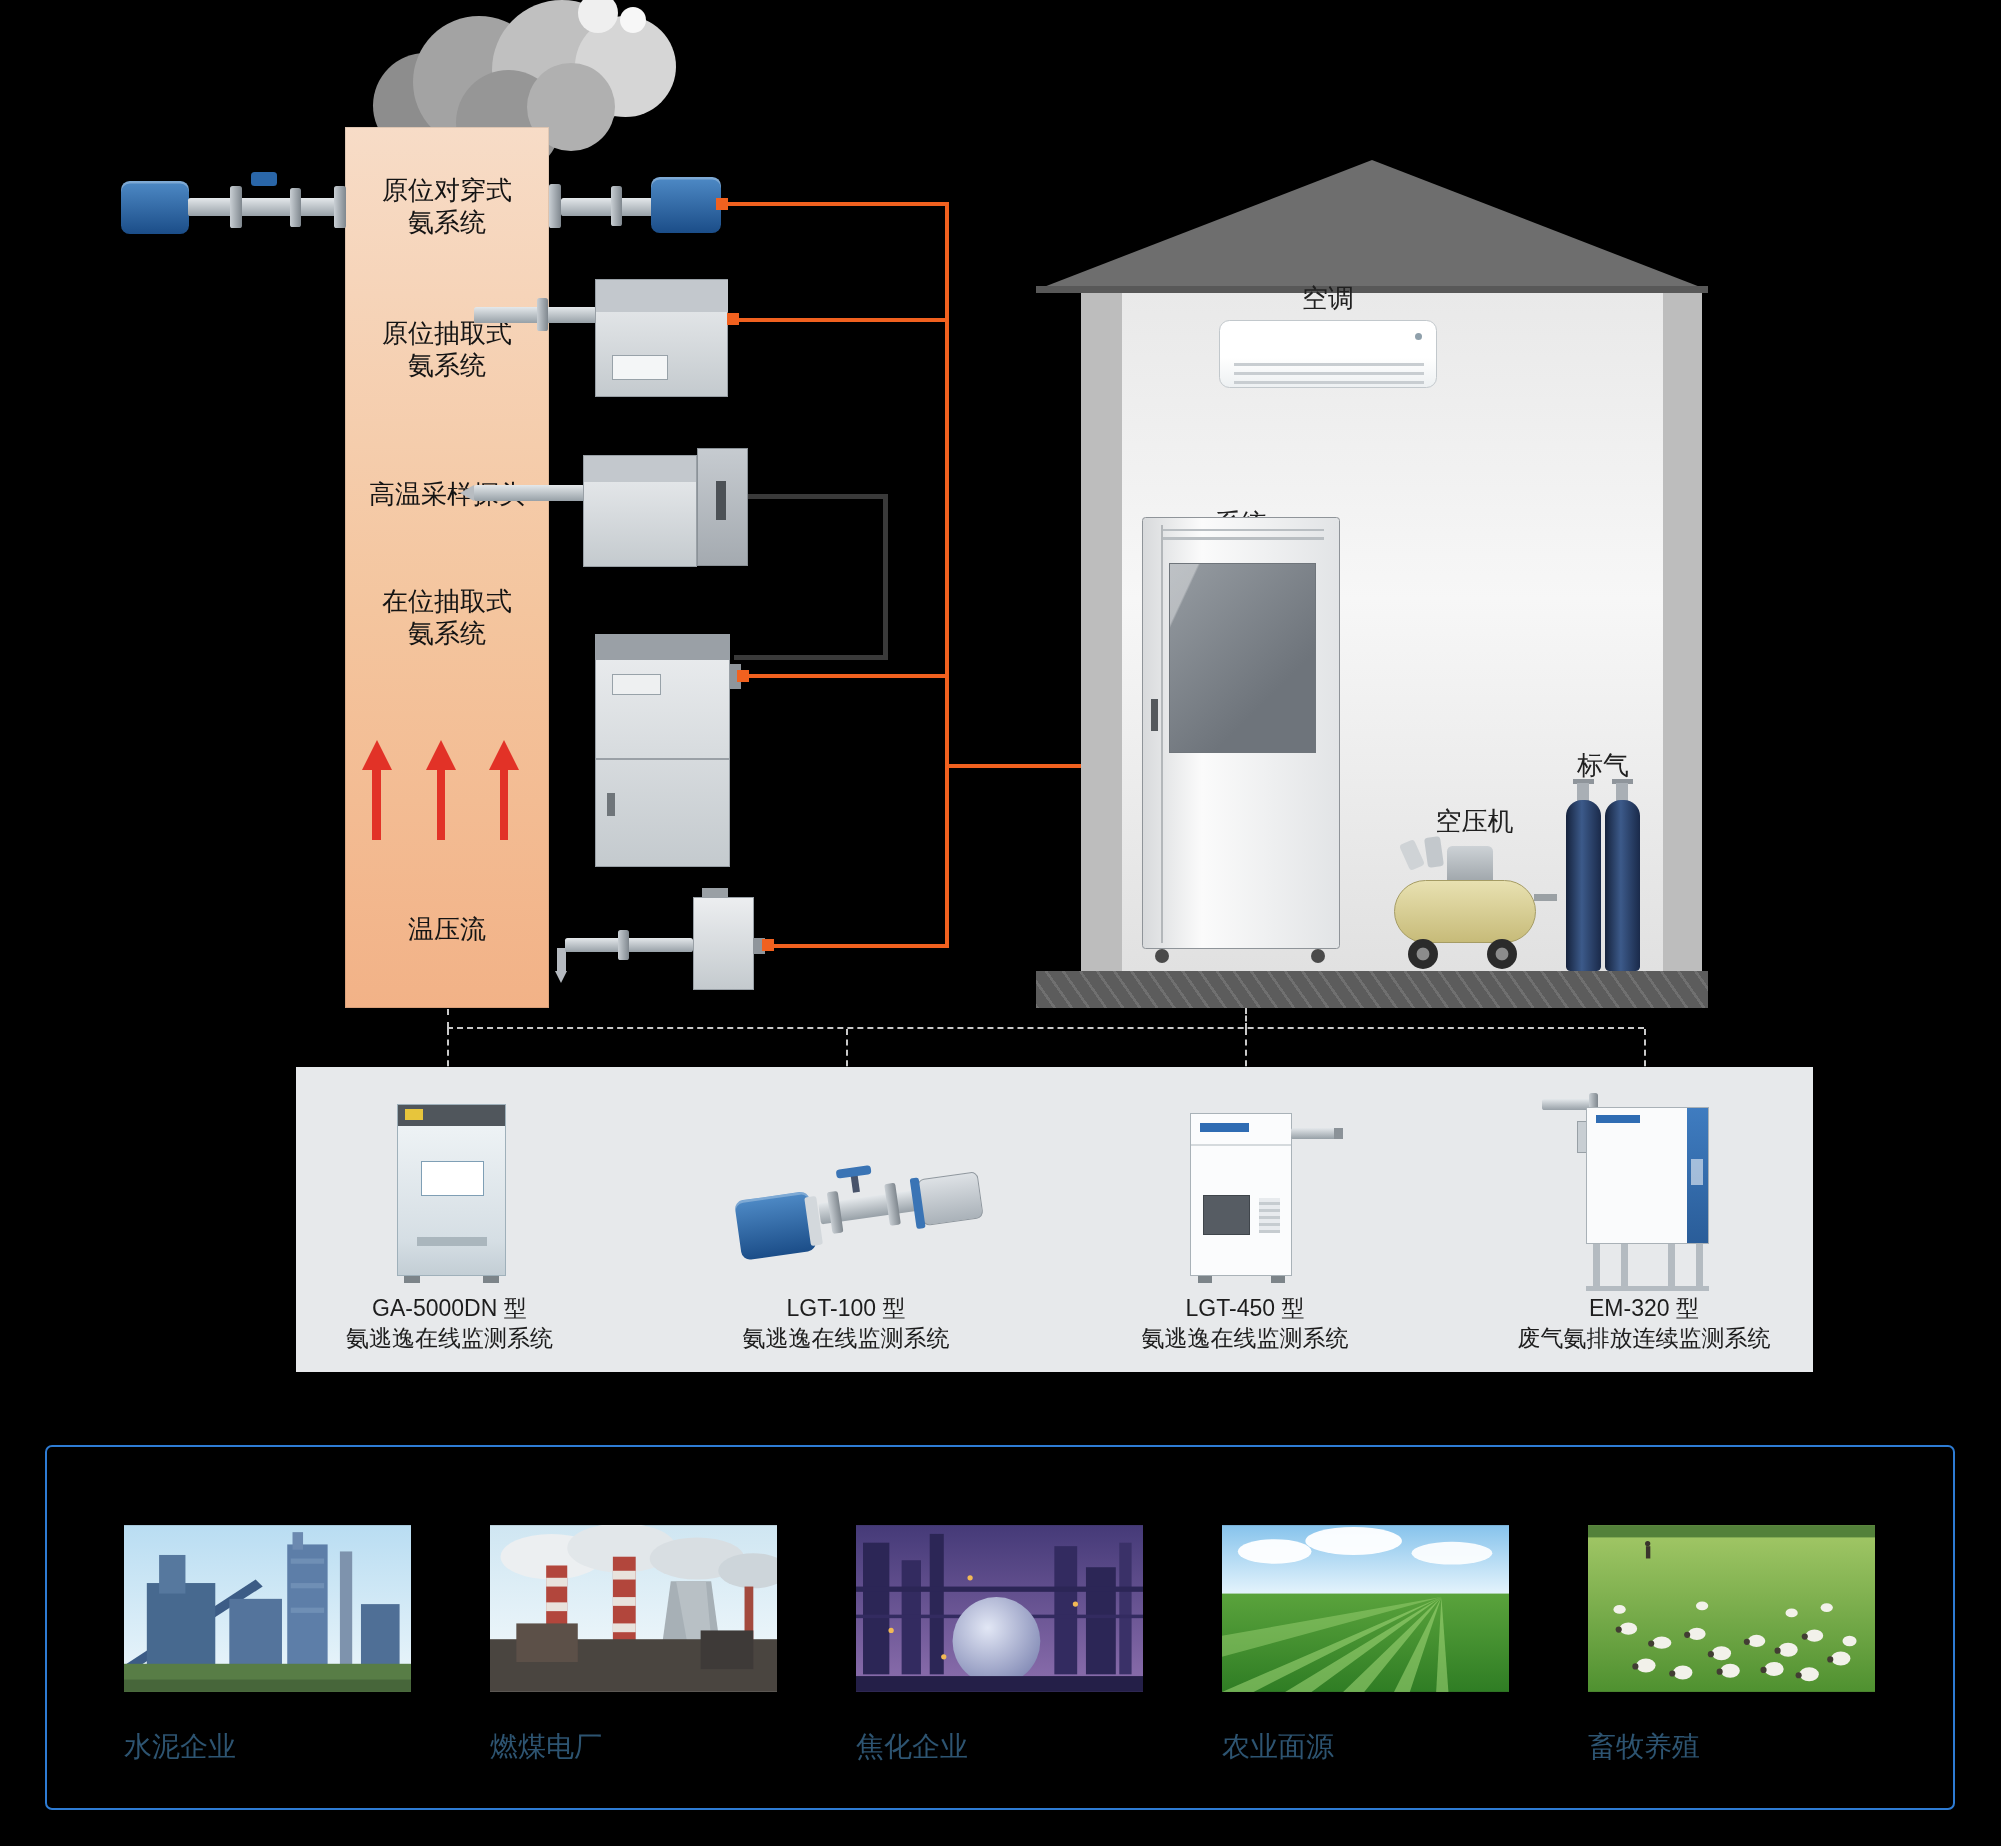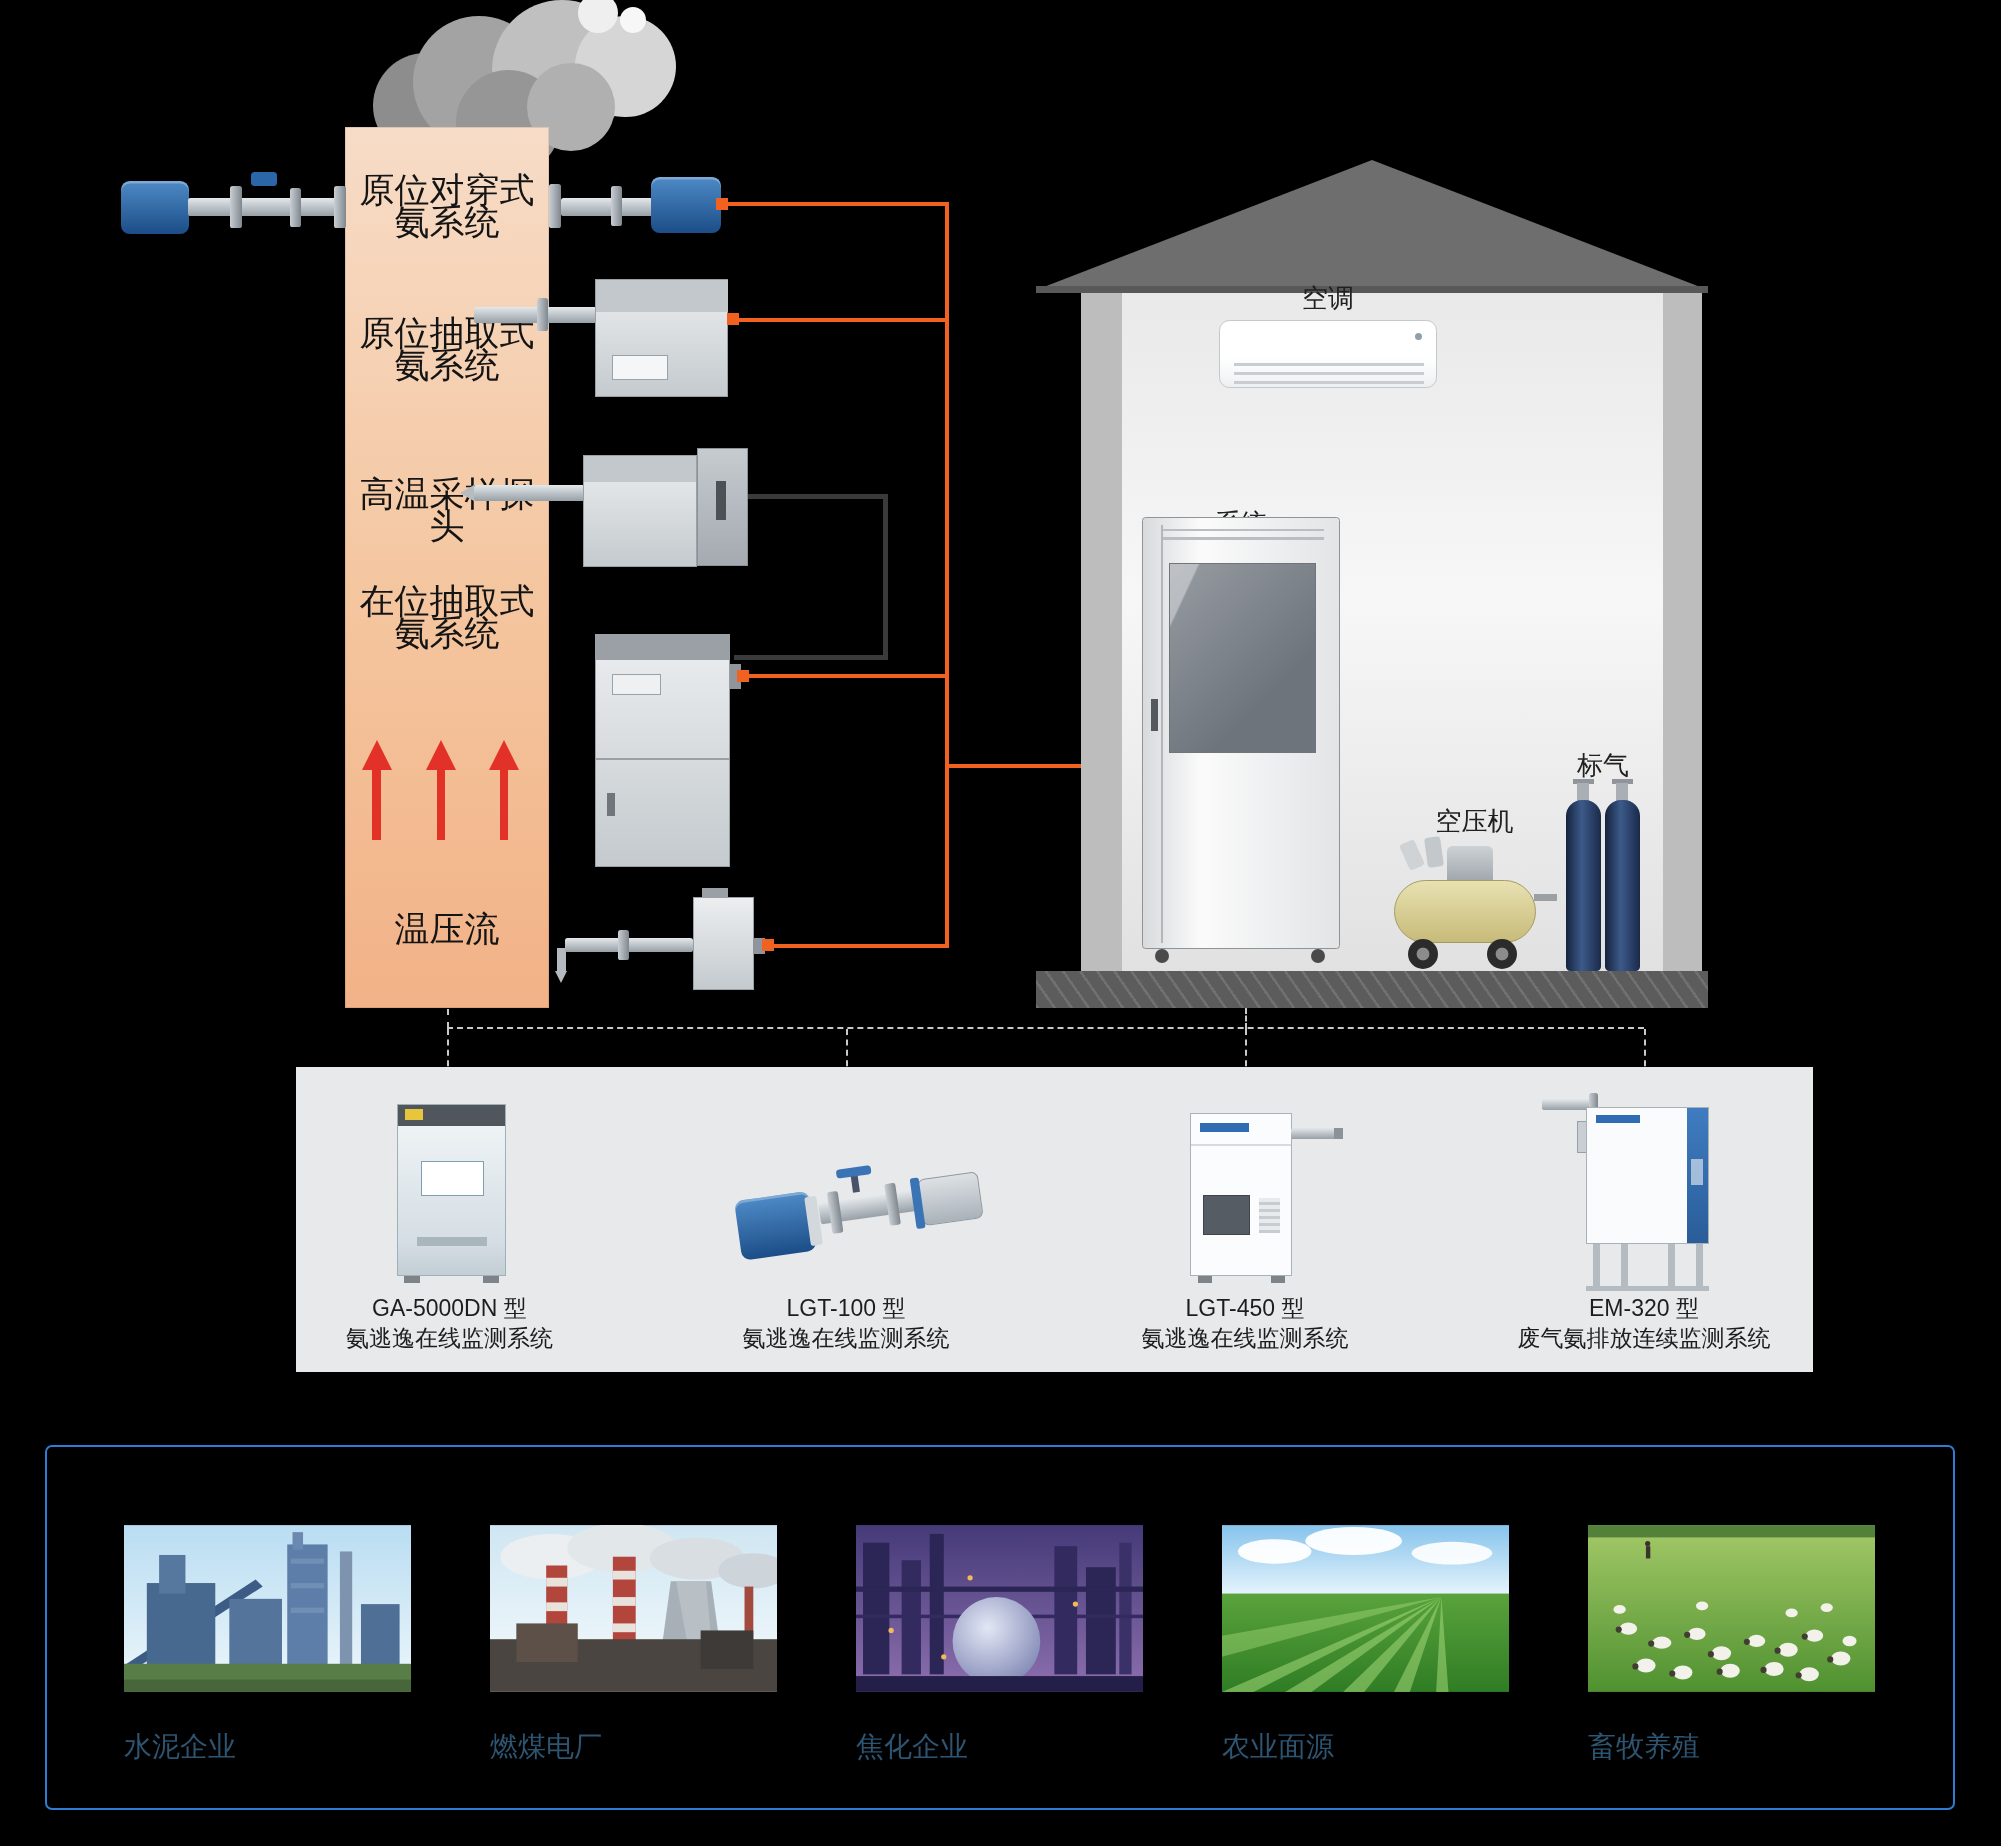--- a/index.html
+++ b/index.html
@@ -4,21 +4,21 @@
 <style>
   *{box-sizing:border-box;margin:0;padding:0}
   html,body{background:#000}
   .canvas{position:relative;width:2001px;height:1846px;background:#000;overflow:hidden;
           font-family:"Liberation Sans","DejaVu Sans",sans-serif}
   .abs{position:absolute}
   .puff{position:absolute;border-radius:50%}
   .stack{position:absolute;left:345px;top:127px;width:204px;height:881px;
          background:linear-gradient(180deg,#f7dcc7 0%,#f4c59e 55%,#f2b287 100%);
          box-shadow:inset 0 0 0 0.9px rgba(0,0,0,.10)}
-  .stack-label{position:absolute;left:0;width:204px;text-align:center;font-size:35px;
+  .stack-label{position:absolute;left:0;width:204px;text-align:center;font-size:26px;
                line-height:32px;color:#141414;font-weight:500}
   .up-arrow{position:absolute;width:30px}
   .up-arrow .head{width:0;height:0;border-left:15px solid transparent;border-right:15px solid transparent;
                   border-bottom:30px solid #e23227}
   .up-arrow .stem{width:8.8px;height:70px;background:#e23227;margin:0 auto}
   .pipe{position:absolute;background:linear-gradient(180deg,#e4e8eb,#97a0a7);border-radius:2.6px}
   .flange{position:absolute;background:linear-gradient(90deg,#c9cfd4,#7f878e);border-radius:2.6px}
   .sensor-blue{position:absolute;background:linear-gradient(180deg,#4e8ac6,#1b4d88);border-radius:8.8px;
                box-shadow:inset 0 2.6px 0 rgba(255,255,255,.28)}
   .gray-box{position:absolute;background:linear-gradient(180deg,#eceef0,#c4cace);border:0.9px solid #99a0a6}

